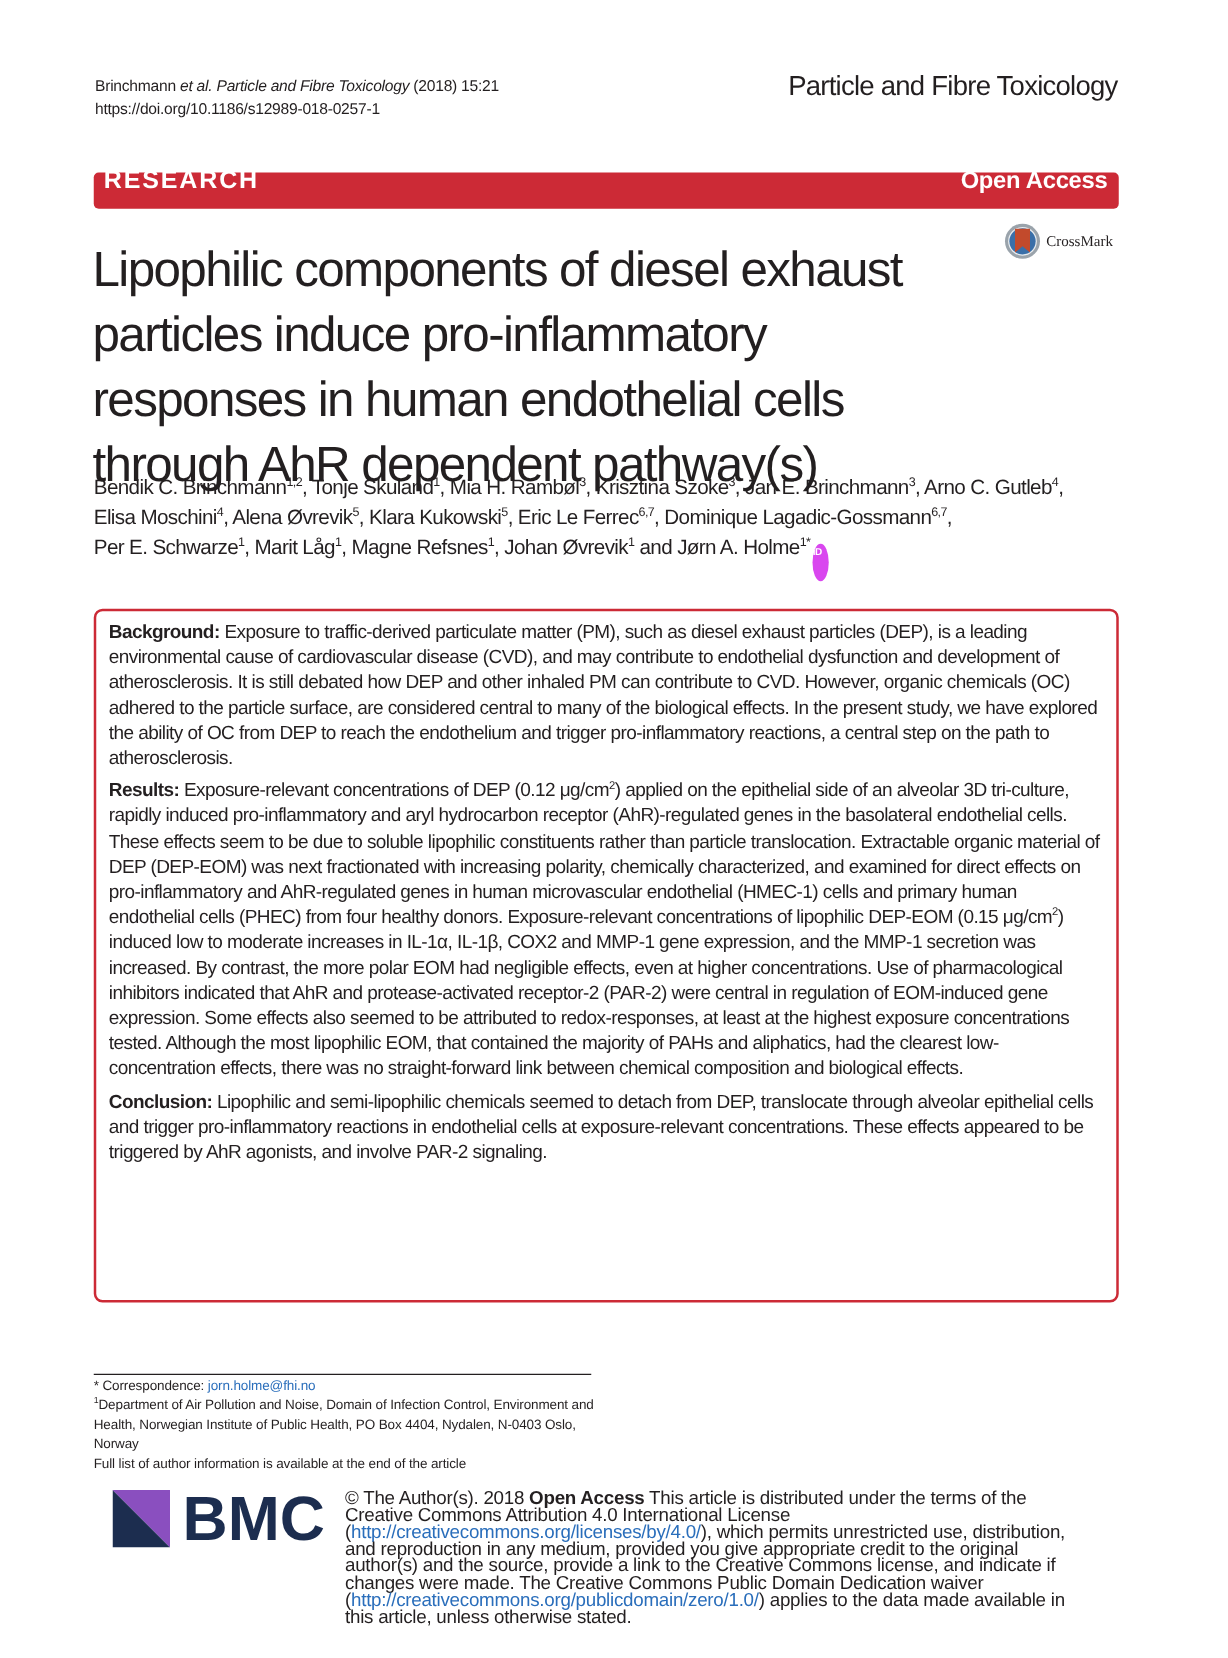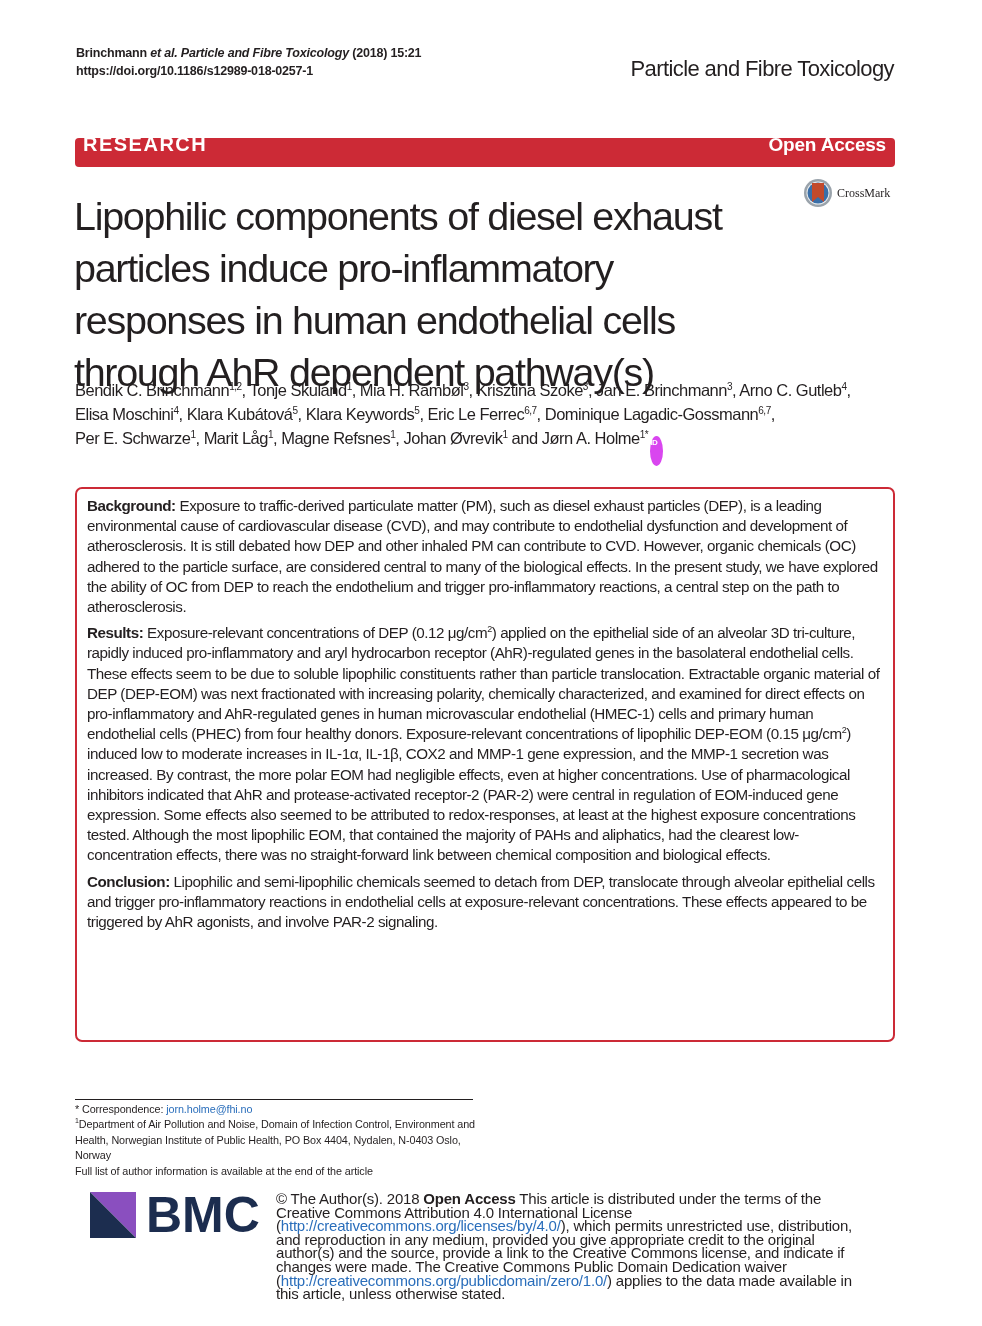--- a/index.html
+++ b/index.html
@@ -1,18 +1,18 @@
 <!DOCTYPE html>
 <html><head>
 <meta charset="utf-8">
 <style>
   html, body { margin: 0; padding: 0; background: #ffffff; }
   body { width: 982px; height: 1326px; position: relative; overflow: hidden; font-family: "Liberation Sans", sans-serif; color: #231f20; }
   .abs { position: absolute; }
-  .header-left { left: 76px; top: 44px; font-size: 12.5px; line-height: 18px; color: #231f20; letter-spacing: -0.2px; font-weight: bold; }
+  .header-left { left: 76px; top: 60px; font-size: 12.5px; line-height: 18px; color: #231f20; letter-spacing: -0.2px; }
   .header-left i { font-style: italic; }
   .journal-name { right: 88px; top: 56px; font-size: 22px; color: #231f20; letter-spacing: -0.6px; }
   .banner { left: 75px; top: 138px; width: 820px; height: 29px; background: #cc2a36; border-radius: 4px; color: #fff; font-weight: bold; display: flex; align-items: center; justify-content: space-between; box-sizing: border-box; padding: 0 9px 16px 8px; }
   .banner .research { font-size: 20px; letter-spacing: 1.5px; }
   .banner .oa { font-size: 19px; letter-spacing: -0.2px; }
   .title { left: 74px; top: 190px; width: 700px; font-size: 39.5px; line-height: 52px; letter-spacing: -1.3px; color: #231f20; }
   .crossmark { left: 803px; top: 178px; display: flex; align-items: center; gap: 4px; }
   .crossmark .txt { font-family: "Liberation Serif", serif; font-size: 12px; color: #231f20; }
   .authors { left: 75px; top: 378px; width: 830px; font-size: 16.5px; line-height: 24px; letter-spacing: -0.5px; color: #231f20; }
   .authors sup { font-size: 10px; line-height: 0; }
@@ -57,21 +57,21 @@
     <circle cx="15" cy="15" r="14" fill="#9aa3ab"></circle>
     <circle cx="15" cy="15" r="11.5" fill="#e8ecef"></circle>
     <circle cx="15" cy="15" r="10.5" fill="#3a6fa8"></circle>
     <path d="M9 5 L21 5 L21 24 L15 19 L9 24 Z" fill="#c24a2c"></path>
   </svg>
   <span class="txt">CrossMark</span>
 </div>
 
 <div class="abs authors">
   <span><span>Bendik C. Brinchmann</span><sup>1,2</sup></span>, <span><span>Tonje Skuland</span><sup>1</sup></span>, <span><span>Mia H. Rambøl</span><sup>3</sup></span>, <span><span>Krisztina Szoke</span><sup>3</sup></span>, <span><span>Jan E. Brinchmann</span><sup>3</sup></span>, <span><span>Arno C. Gutleb</span><sup>4</sup></span>,<br>
-  <span><span>Elisa Moschini</span><sup>4</sup></span>, <span><span>Klara Kubátová</span><sup>5</sup></span>, <span><span>Klara Keywords</span><sup>5</sup></span>, <span><span>Eric Le Ferrec</span><sup>6,7</sup></span>, <span><span>Dominique Lagadic-Gossmann</span><sup>6,7</sup></span>,<br>
+  <span><span>Elisa Moschini</span><sup>4</sup></span>, <span><span>Alena Øvrevik</span><sup>5</sup></span>, <span><span>Klara Kukowski</span><sup>5</sup></span>, <span><span>Eric Le Ferrec</span><sup>6,7</sup></span>, <span><span>Dominique Lagadic-Gossmann</span><sup>6,7</sup></span>,<br>
   <span><span>Per E. Schwarze</span><sup>1</sup></span>, <span><span>Marit Låg</span><sup>1</sup></span>, <span><span>Magne Refsnes</span><sup>1</sup></span>, <span><span>Johan Øvrevik</span><sup>1</sup></span> <span>and</span> <span><span>Jørn A. Holme</span><sup>1*</sup></span><span class="orcid">iD</span>
 </div>
 
 <div class="abs abstract-box">
   <p class="abs-para"><b>Background:</b> <span>Exposure to traffic-derived particulate matter (PM), such as diesel exhaust particles (DEP), is a leading environmental cause of cardiovascular disease (CVD), and may contribute to endothelial dysfunction and development of atherosclerosis. It is still debated how DEP and other inhaled PM can contribute to CVD. However, organic chemicals (OC) adhered to the particle surface, are considered central to many of the biological effects. In the present study, we have explored the ability of OC from DEP to reach the endothelium and trigger pro-inflammatory reactions, a central step on the path to atherosclerosis.</span></p>
   <p class="abs-para"><b>Results:</b> <span>Exposure-relevant concentrations of DEP (0.12 μg/cm</span><sup>2</sup><span>) applied on the epithelial side of an alveolar 3D tri-culture, rapidly induced pro-inflammatory and aryl hydrocarbon receptor (AhR)-regulated genes in the basolateral endothelial cells. These effects seem to be due to soluble lipophilic constituents rather than particle translocation. Extractable organic material of DEP (DEP-EOM) was next fractionated with increasing polarity, chemically characterized, and examined for direct effects on pro-inflammatory and AhR-regulated genes in human microvascular endothelial (HMEC-1) cells and primary human endothelial cells (PHEC) from four healthy donors. Exposure-relevant concentrations of lipophilic DEP-EOM (0.15 μg/cm</span><sup>2</sup><span>) induced low to moderate increases in IL-1α, IL-1β, COX2 and MMP-1 gene expression, and the MMP-1 secretion was increased. By contrast, the more polar EOM had negligible effects, even at higher concentrations. Use of pharmacological inhibitors indicated that AhR and protease-activated receptor-2 (PAR-2) were central in regulation of EOM-induced gene expression. Some effects also seemed to be attributed to redox-responses, at least at the highest exposure concentrations tested. Although the most lipophilic EOM, that contained the majority of PAHs and aliphatics, had the clearest low-concentration effects, there was no straight-forward link between chemical composition and biological effects.</span></p>
   <p class="abs-para"><b>Conclusion:</b> <span>Lipophilic and semi-lipophilic chemicals seemed to detach from DEP, translocate through alveolar epithelial cells and trigger pro-inflammatory reactions in endothelial cells at exposure-relevant concentrations. These effects appeared to be triggered by AhR agonists, and involve PAR-2 signaling.</span></p>
 </div>
 
 <div class="abs footnote-rule"></div>

